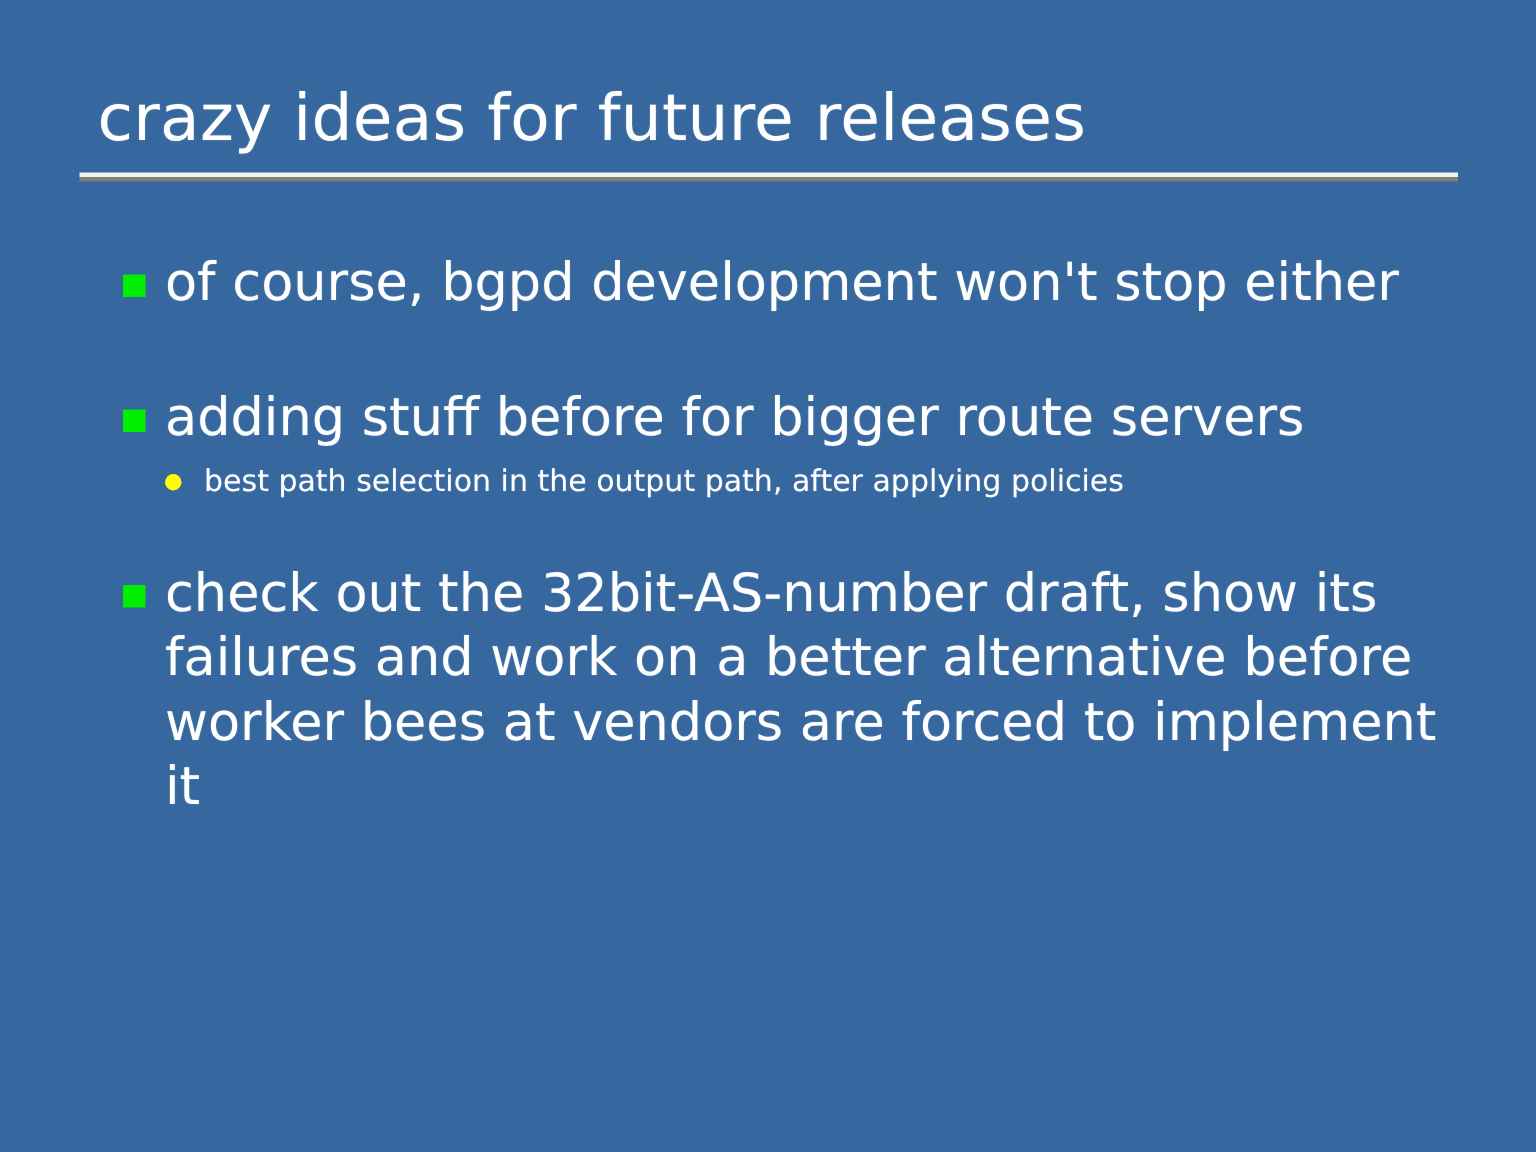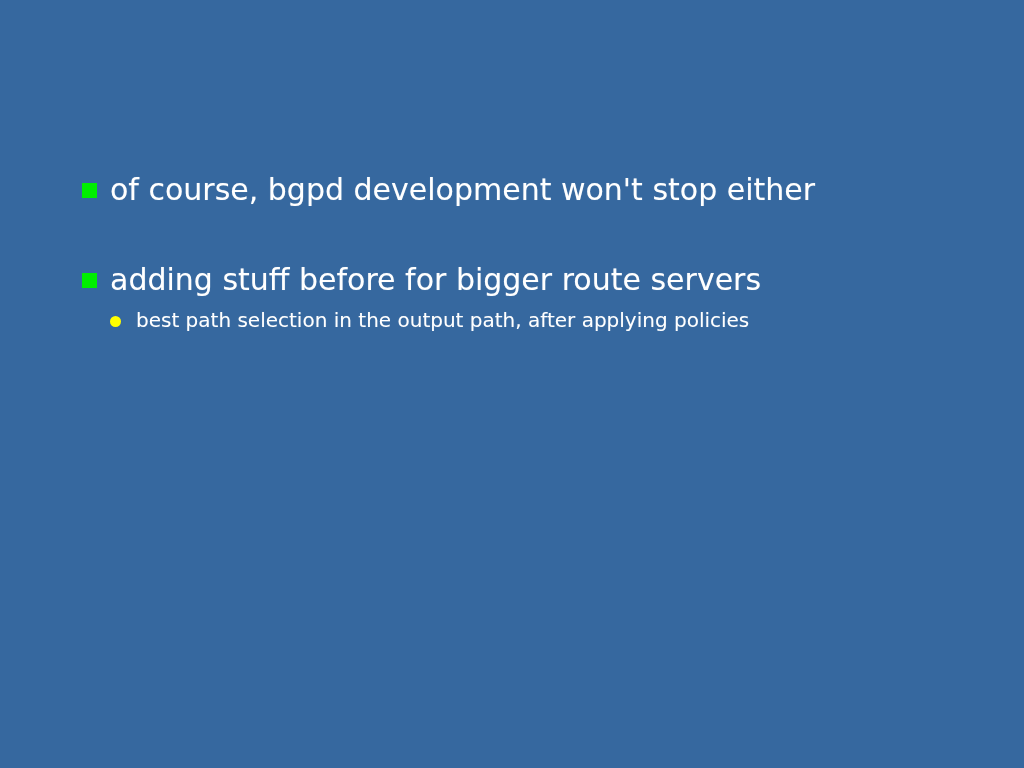--- a/index.html
+++ b/index.html
@@ -61,21 +61,21 @@
   }
 
   .bullet-row {
     position: relative;
     display: block;
     padding-left: 28px;
     color: #ffffff;
   }
 
   .bullet-row.level-1 {
-    font-size: 30px;
+    font-size: 35px;
     line-height: 43px;
     margin-bottom: 47px;
     padding-left: 28px;
     text-shadow: 0 0 1px rgba(255,255,255,0.30);
   }
 
   .bullet-row.level-1.tight {
     margin-bottom: 4px;
   }
 
@@ -117,36 +117,46 @@
   .bullet-text {
     display: block;
     white-space: pre-line;
   }
 </style>
 </head>
 <body>
 
 <div id="slide">
 
+  <div id="title-block">
+    <div id="slide-title">crazy ideas for future releases</div>
+    <div id="title-rule"></div>
+  </div>
 
   <div id="body-list">
 
     <div class="bullet-row level-1">
       <span class="marker marker-square"></span>
       <span class="bullet-text">of course, bgpd development won't stop either</span>
     </div>
 
     <div class="bullet-row level-1 tight">
       <span class="marker marker-square"></span>
       <span class="bullet-text">adding stuff before for bigger route servers</span>
     </div>
 
     <div class="bullet-row level-2">
       <span class="marker marker-dot"></span>
       <span class="bullet-text">best path selection in the output path, after applying policies</span>
     </div>
 
 
 
+    <div class="bullet-row level-1 last">
+      <span class="marker marker-square"></span>
+      <span class="bullet-text">check out the 32bit-AS-number draft, show its
+failures and work on a better alternative before
+worker bees at vendors are forced to implement it</span>
+    </div>
 
   </div>
 
 </div>
 
 </body></html>

